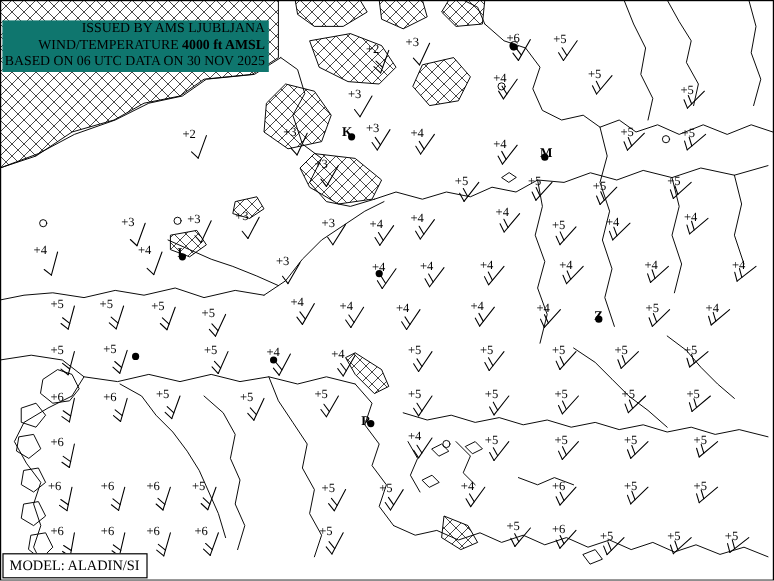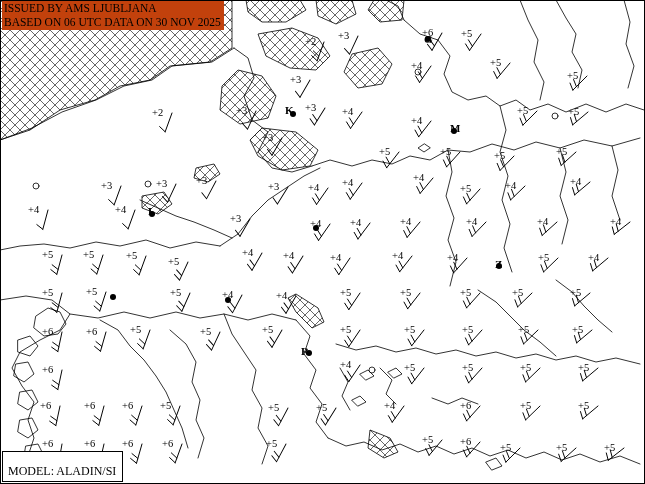--- a/index.html
+++ b/index.html
@@ -18,43 +18,44 @@
   #map-svg {
     position: absolute;
     left: 0;
     top: 0;
     width: 645px;
     height: 484px;
   }
   .header-block {
     position: absolute;
     left: 2px;
-    top: 1px;
+    top: 17px;
     z-index: 20;
-    background: #c2410c;
+    background: #0f766e;
     padding: 1px 3px 1px 2px;
     line-height: 1.18;
+    text-align: right;
   }
   .header-line {
     font-family: "Liberation Serif", serif;
     font-size: 11.5px;
     color: #000000;
     white-space: nowrap;
   }
   .hl-bold {
     font-weight: bold;
   }
   .footer-block {
     position: absolute;
     left: 2px;
     bottom: 2px;
     z-index: 20;
     background: #ffffff;
     border: 1px solid #000000;
-    padding: 12px 6px 2px 5px;
+    padding: 2px 6px 2px 5px;
   }
   .footer-line {
     font-family: "Liberation Serif", serif;
     font-size: 12px;
     color: #000000;
     white-space: nowrap;
   }
   .frame {
     position: absolute;
     left: 0;
@@ -743,20 +744,23 @@
       <div class="station-label" style="left: 424px; top: 33px;">G</div>
       <div class="station-label" style="left: 285px; top: 104px;">K</div>
       <div class="station-label" style="left: 450px; top: 122px;">M</div>
       <div class="station-label" style="left: 148px; top: 205px;">L</div>
       <div class="station-label" style="left: 495px; top: 258px;">Z</div>
       <div class="station-label" style="left: 301px; top: 345px;">R</div>
     </div>
 
   <div class="header-block">
     <div class="header-line">ISSUED BY AMS LJUBLJANA</div>
+    <div class="header-line">
+      <span>WIND/TEMPERATURE </span><span class="hl-bold">4000 ft AMSL</span>
+    </div>
     <div class="header-line">BASED ON 06 UTC DATA ON 30 NOV 2025</div>
   </div>
 
   <div class="footer-block">
     <div class="footer-line">MODEL: ALADIN/SI</div>
   </div>
 
   <div class="frame"></div>
 </div>
 

